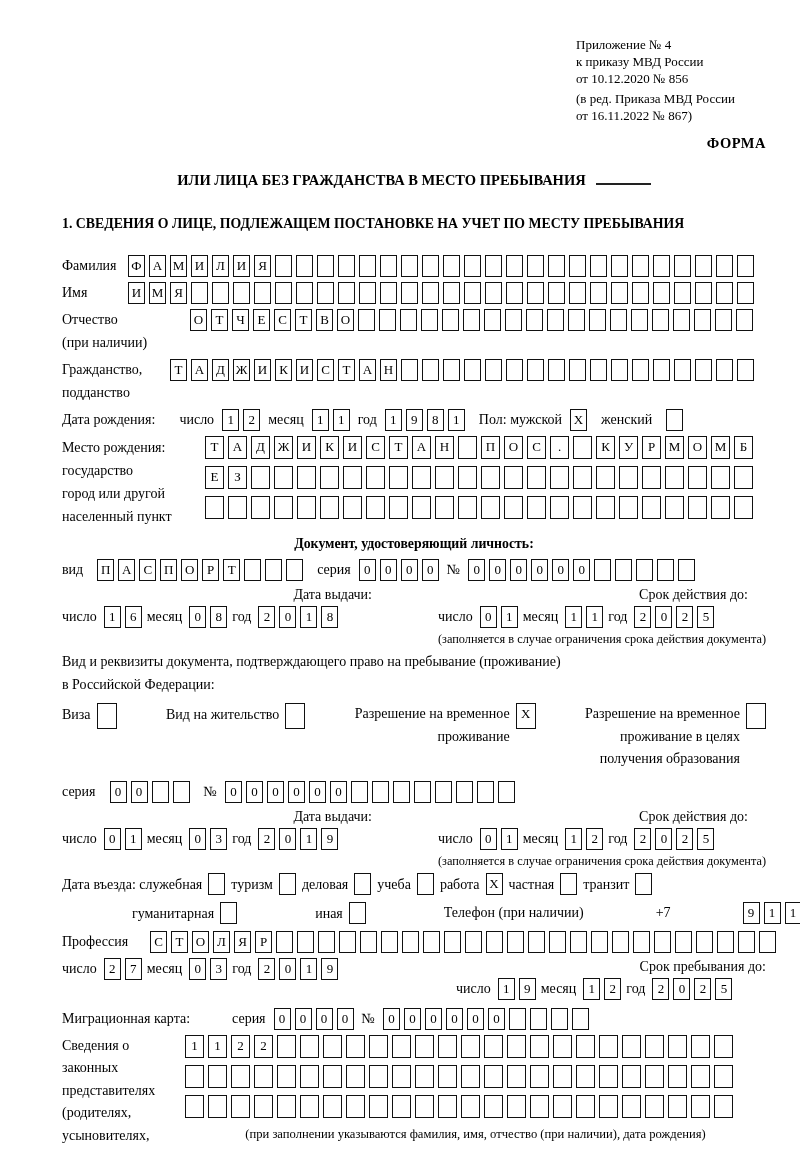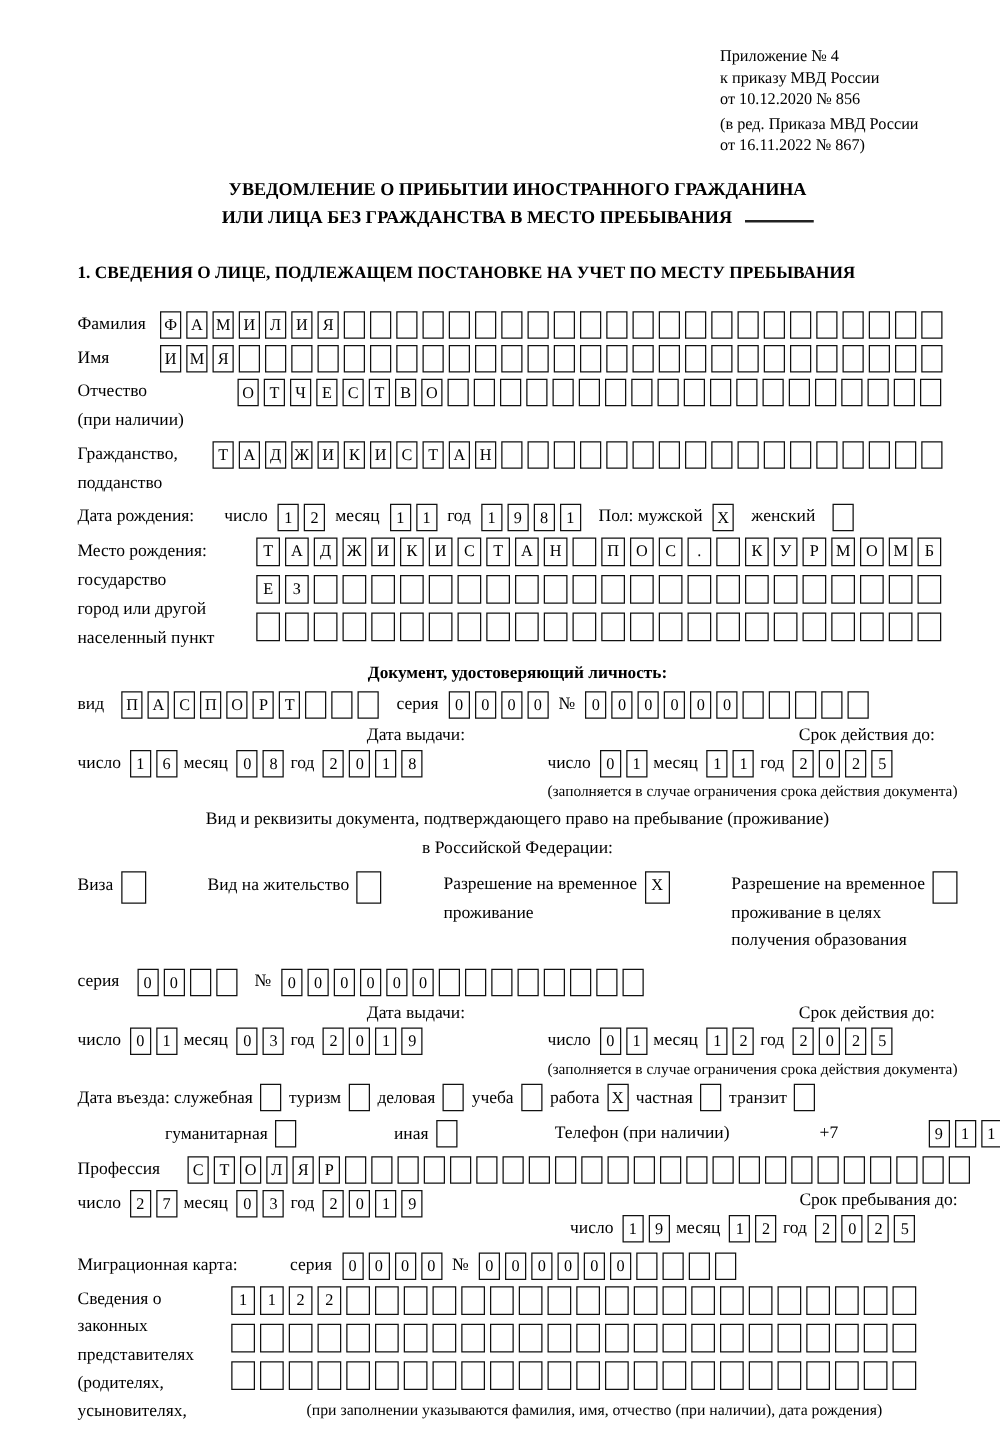--- a/index.html
+++ b/index.html
@@ -31,45 +31,45 @@
   .datecol{display:flex;flex-direction:column;}
   .datecol.left{width:355px;}
   .datecol.right{flex:1;margin-left:48px;}
   .datehdr{text-align:right;line-height:18px;margin-bottom:2px;width:310px;}
   .dl{display:flex;align-items:center;gap:5px;}
   .dl .dlbl{margin-right:2px;}
   .note{font-size:12.3px;line-height:15px;margin-top:4px;white-space:nowrap;}
   .gap8{width:8px;} .gap14{width:14px;} .gap24{width:24px;}
   .cb{display:inline-flex;align-items:flex-start;gap:6px;}
   .cb .cblbl{line-height:24px;}
-  .center{text-align:left;}
+  .center{text-align:right;}
   .idhdr{text-align:center;font-weight:bold;font-size:13.8px;margin:8px 0 7px 0;}
   .permitrow{display:flex;align-items:flex-start;justify-content:space-between;margin:7px 0 10px 0;}
   .purpose .cb{margin-right:6px;}
   .repscaption{font-size:12.6px;margin-top:9px;text-align:center;}
   .mt8{margin-top:8px;} .mt4{margin-top:4px;}
   .rowgap{margin-bottom:7px;}
-  .permit-intro{line-height:23px;margin-top:3px;text-align:center;}
+  .permit-intro{line-height:23px;margin-top:3px;}
 </style>
 </head>
 <body>
 
 <div class="page">
 
   <div class="annex">
     <div>Приложение № 4</div>
     <div>к приказу МВД России</div>
     <div>от 10.12.2020 № 856</div>
     <div class="annex-note">(в ред. Приказа МВД России</div>
     <div>от 16.11.2022 № 867)</div>
   </div>
 
+  <div class="forma">ФОРМА</div>
 
   <div class="title">
-    <div>УВЕДОМЛЕНИЕ О ПРИБЫТИИ ИНОСТРАННОГО ГРАЖДАНИНА</div>
     <div><span>ИЛИ ЛИЦА БЕЗ ГРАЖДАНСТВА В МЕСТО ПРЕБЫВАНИЯ</span><span class="uline"></span></div>
   </div>
 
   <div class="section">1. СВЕДЕНИЯ О ЛИЦЕ, ПОДЛЕЖАЩЕМ ПОСТАНОВКЕ НА УЧЕТ ПО МЕСТУ ПРЕБЫВАНИЯ</div>
 
   <div class="row">
     <span class="lbl w64">Фамилия</span>
     <span class="boxes">
         <span class="box">Ф</span>
         <span class="box">А</span>

